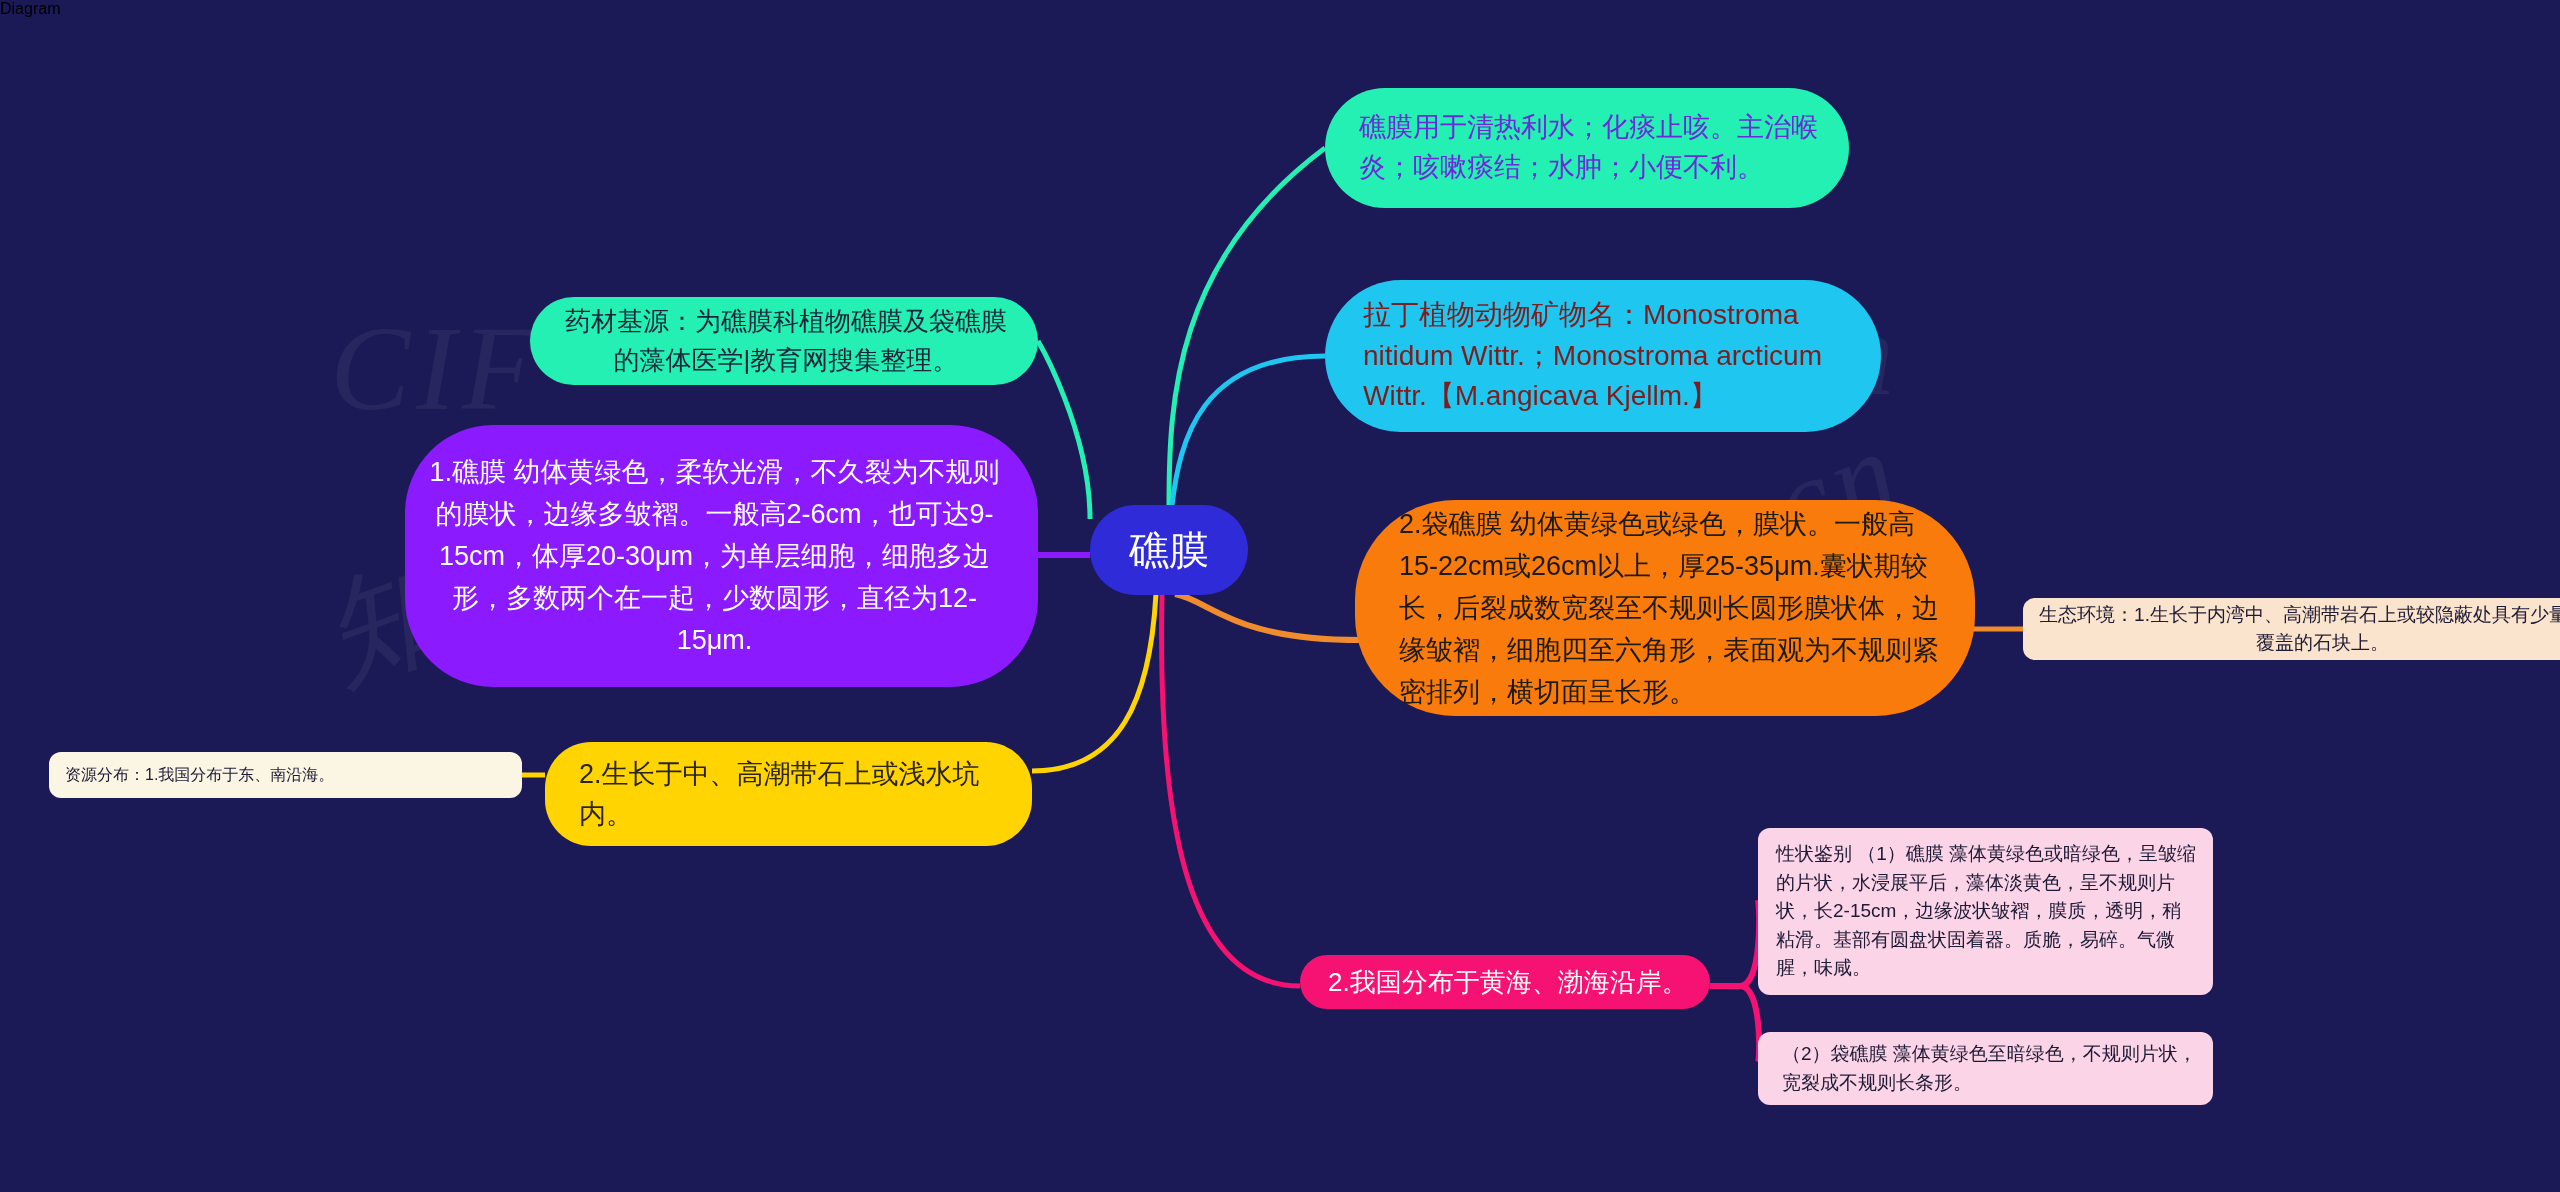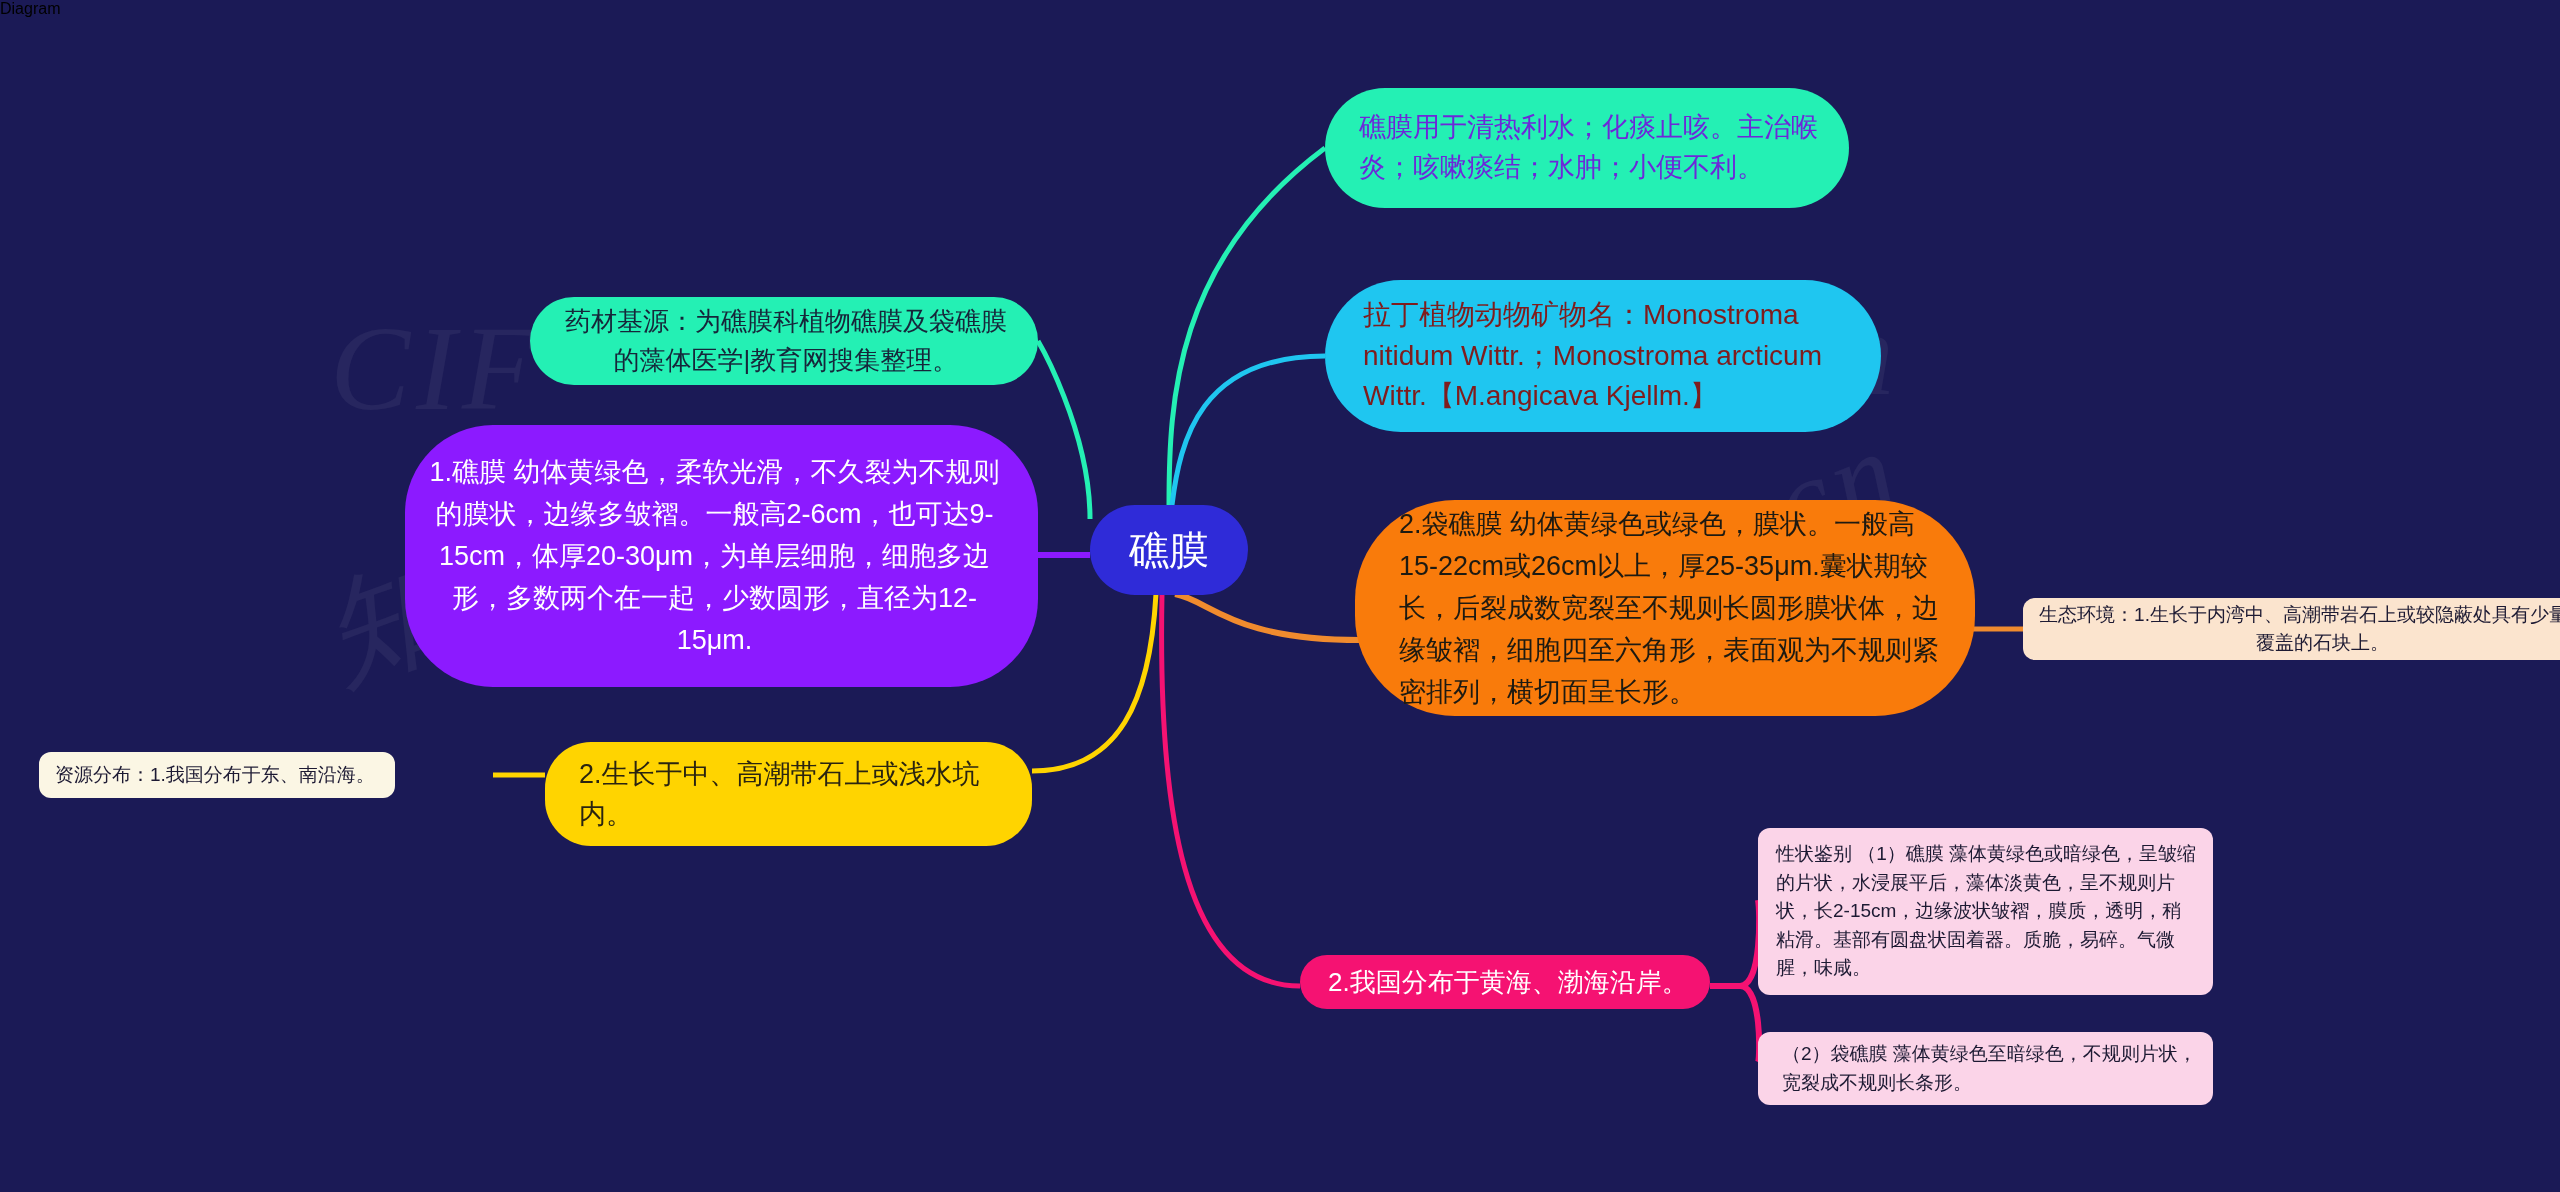--- a/index.html
+++ b/index.html
@@ -81,22 +81,22 @@
     color:#1d1a33;
     line-height:1.5;
   }
   .n-eco{
     left:2023px; top:598px; width:597px; height:62px;
     background:#fbe4ce; font-size:19px;
     padding:8px 14px 8px 16px;
     text-align:center;
   }
   .n-res{
-    left:39px; top:752px; width:356px; height:46px;
-    background:#fbf6e4; font-size:19px;
+    left:49px; top:752px; width:473px; height:46px;
+    background:#fbf6e4; font-size:16px;
     padding:6px 12px 6px 16px;
   }
   .n-xz1{
     left:1758px; top:828px; width:455px; height:167px;
     background:#fbd4e8; font-size:19px;
     padding:10px 14px 10px 18px;
   }
   .n-xz2{
     left:1758px; top:1032px; width:455px; height:73px;
     background:#fbd4e8; font-size:19px;

